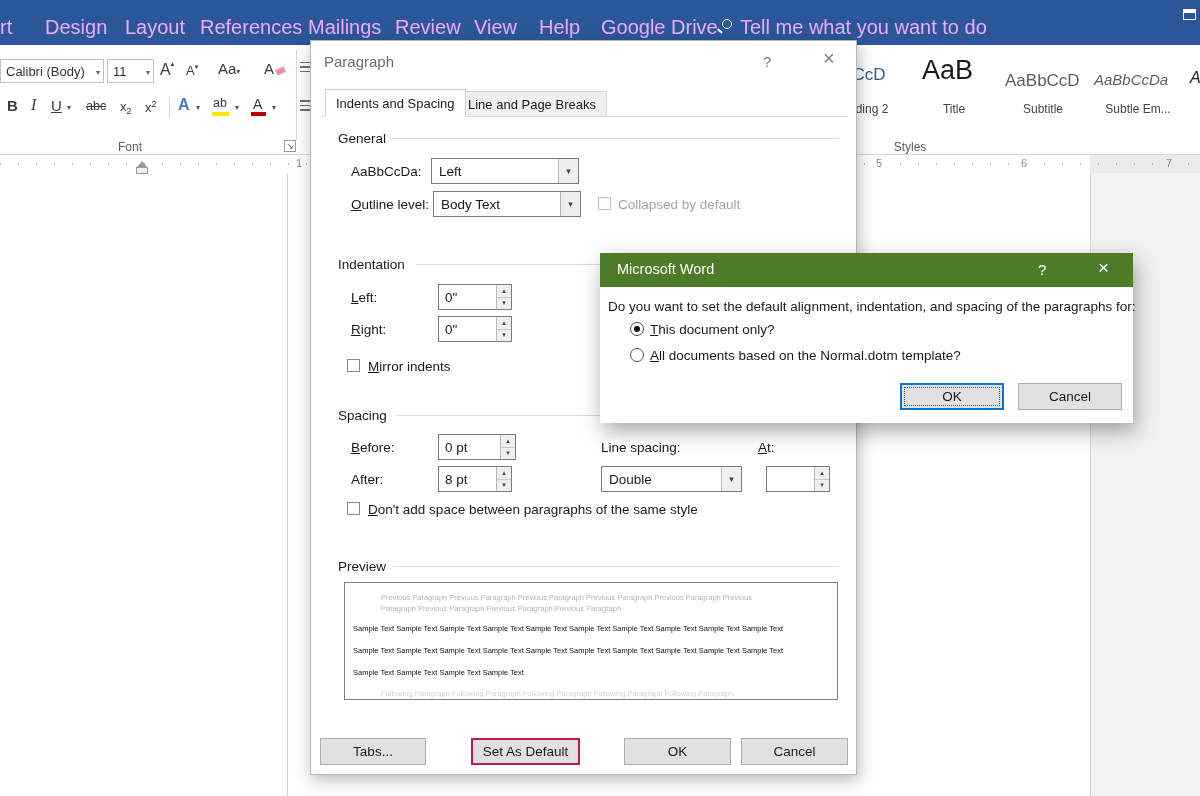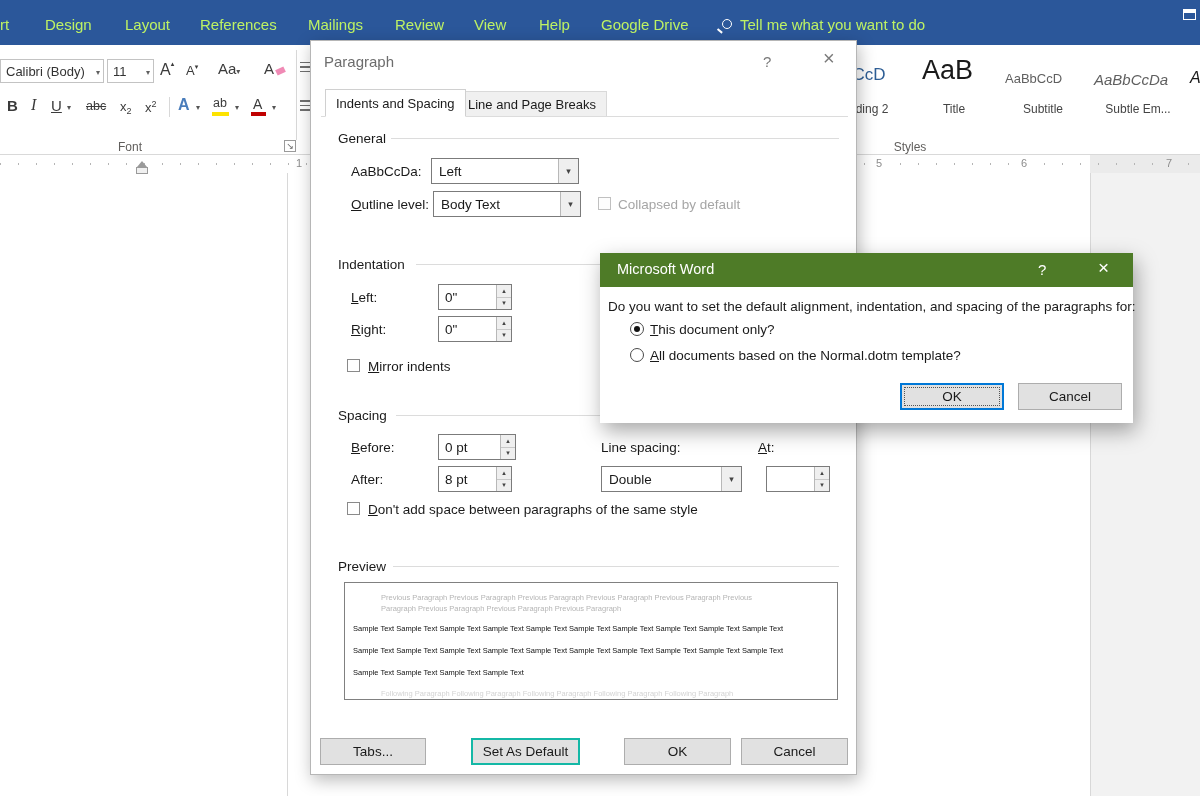--- a/index.html
+++ b/index.html
@@ -2,21 +2,21 @@
 <html><head>
 <meta charset="utf-8">
 <style>
   *{margin:0;padding:0;box-sizing:border-box;}
   html,body{background:#fff;}
   body{font-family:"Liberation Sans",sans-serif;}
   .screen{position:relative;width:1200px;height:796px;overflow:hidden;background:#fff;}
 
   
   .topbar{position:absolute;left:0;top:0;width:1200px;height:45px;background:#2b579a;}
-  .rtab{position:absolute;top:16px;font-size:15px;color:#bef264;white-space:nowrap;cursor:default;}
+  .rtab{position:absolute;top:16px;font-size:20px;color:#f0abfc;white-space:nowrap;cursor:default;}
   .mag{position:absolute;left:722px;top:19px;width:10px;height:10px;border:1.5px solid #fff;border-radius:50%;}
   .mag::after{content:"";position:absolute;width:6px;height:1.5px;background:#fff;transform:rotate(40deg);left:-6px;top:10px;}
   .ribopt{position:absolute;left:1183px;top:9px;width:13px;height:11px;border:1px solid #fff;}
   .ribopt::after{content:"";display:block;width:100%;height:3px;background:#fff;}
 
   
   .ribbon{position:absolute;left:0;top:45px;width:1200px;height:110px;background:#fff;border-bottom:1px solid #d9d9d9;}
   .rc{position:absolute;height:24px;border:1px solid #c3c3c3;background:#fff;font-size:13px;color:#333;}
   .rc-val{position:absolute;left:5px;top:4px;white-space:nowrap;}
   .rc-arrow{position:absolute;right:3px;top:8px;font-size:8px;color:#616161;}
@@ -51,21 +51,21 @@
   .combo-val{position:absolute;left:7px;top:5px;font-size:13.5px;color:#1a1a1a;white-space:nowrap;}
   .combo-btn{position:absolute;right:0;top:0;width:20px;height:100%;background:#efefef;border-left:1px solid #b8b8b8;font-size:9px;color:#444;display:flex;align-items:center;justify-content:center;}
   .spin{position:absolute;height:26px;border:1px solid #7b7b7b;background:#fff;}
   .spin-val{position:absolute;left:6px;top:5px;font-size:13.5px;color:#1a1a1a;}
   .spin-btns{position:absolute;right:0;top:0;width:15px;height:100%;border-left:1px solid #b8b8b8;display:flex;flex-direction:column;}
   .spin-b{flex:1;background:#efefef;font-size:7px;color:#444;display:flex;align-items:center;justify-content:center;}
   .spin-b.up{border-bottom:1px solid #c8c8c8;}
   .cb{position:absolute;width:13px;height:13px;border:1px solid #8a8a8a;background:#fff;}
   .cb.disabled{border-color:#c0c0c0;background:#fdfdfd;}
   .btn{position:absolute;height:27px;background:#e1e1e1;border:1px solid #adadad;font-size:13.5px;color:#1a1a1a;display:flex;align-items:center;justify-content:center;cursor:default;}
-  .btn.default-focus{border:2px solid #14b8a6;}
+  .btn.default-focus{border:2px solid #be185d;}
   .btn.kbd-focus{border:2px solid #0078d7;outline:1px dotted #555;outline-offset:-5px;}
 
   
   .pdlg{position:absolute;left:310px;top:40px;width:547px;height:735px;background:#fff;border:1px solid #b6b6b6;box-shadow:2px 5px 16px rgba(0,0,0,.28);z-index:50;}
   .pdlg-title{position:absolute;left:13px;top:12px;font-size:15px;color:#6d6d6d;}
   .dlg-sysbtn{position:absolute;color:#7a7a7a;cursor:default;}
   .ptab{position:absolute;font-size:13px;color:#1a1a1a;display:flex;align-items:center;padding:0 10px;white-space:nowrap;}
   .ptab.active{top:48px;height:28px;background:#fff;border:1px solid #d0d0d0;border-bottom:1px solid #fff;z-index:2;}
   .ptab.inactive{top:50px;height:26px;background:#f0f0f0;border:1px solid #d9d9d9;border-bottom:none;}
   .sect{position:absolute;font-size:13.5px;color:#1a1a1a;}
@@ -140,21 +140,21 @@
     <span class="mini-lines" style="left:300px;top:55px;"></span>
 
     <span class="grplabel" style="left:105px;top:95px;width:50px;">Font</span>
     <span class="launcher" style="left:284px;top:95px;">↘</span>
     <span class="grplabel" style="left:880px;top:95px;width:60px;">Styles</span>
 
     <span class="style-prev" style="left:843px;top:20px;font-size:17px;color:#2e5e95;">bCcD</span>
     <span class="style-name" style="left:840px;top:57px;width:64px;">ding 2</span>
     <span class="style-prev" style="left:922px;top:10px;font-size:27px;color:#1a1a1a;">AaB</span>
     <span class="style-name" style="left:920px;top:57px;width:68px;">Title</span>
-    <span class="style-prev" style="left:1005px;top:26px;font-size:13px;color:#5f5f5f;">AaBbCcD</span>
+    <span class="style-prev" style="left:1005px;top:26px;font-size:17px;color:#5f5f5f;">AaBbCcD</span>
     <span class="style-name" style="left:1003px;top:57px;width:80px;">Subtitle</span>
     <span class="style-prev" style="left:1094px;top:26px;font-size:15px;font-style:italic;color:#5f5f5f;">AaBbCcDa</span>
     <span class="style-name" style="left:1092px;top:57px;width:92px;">Subtle Em...</span>
     <span class="style-prev" style="left:1190px;top:24px;font-size:16px;font-style:italic;color:#1a1a1a;">A</span>
   </div>
 
   <div class="ruler">
     <div class="ruler-gray"></div>
     <div class="ruler-ticks"></div>
     <span class="rnum" style="left:293px;">1</span>

